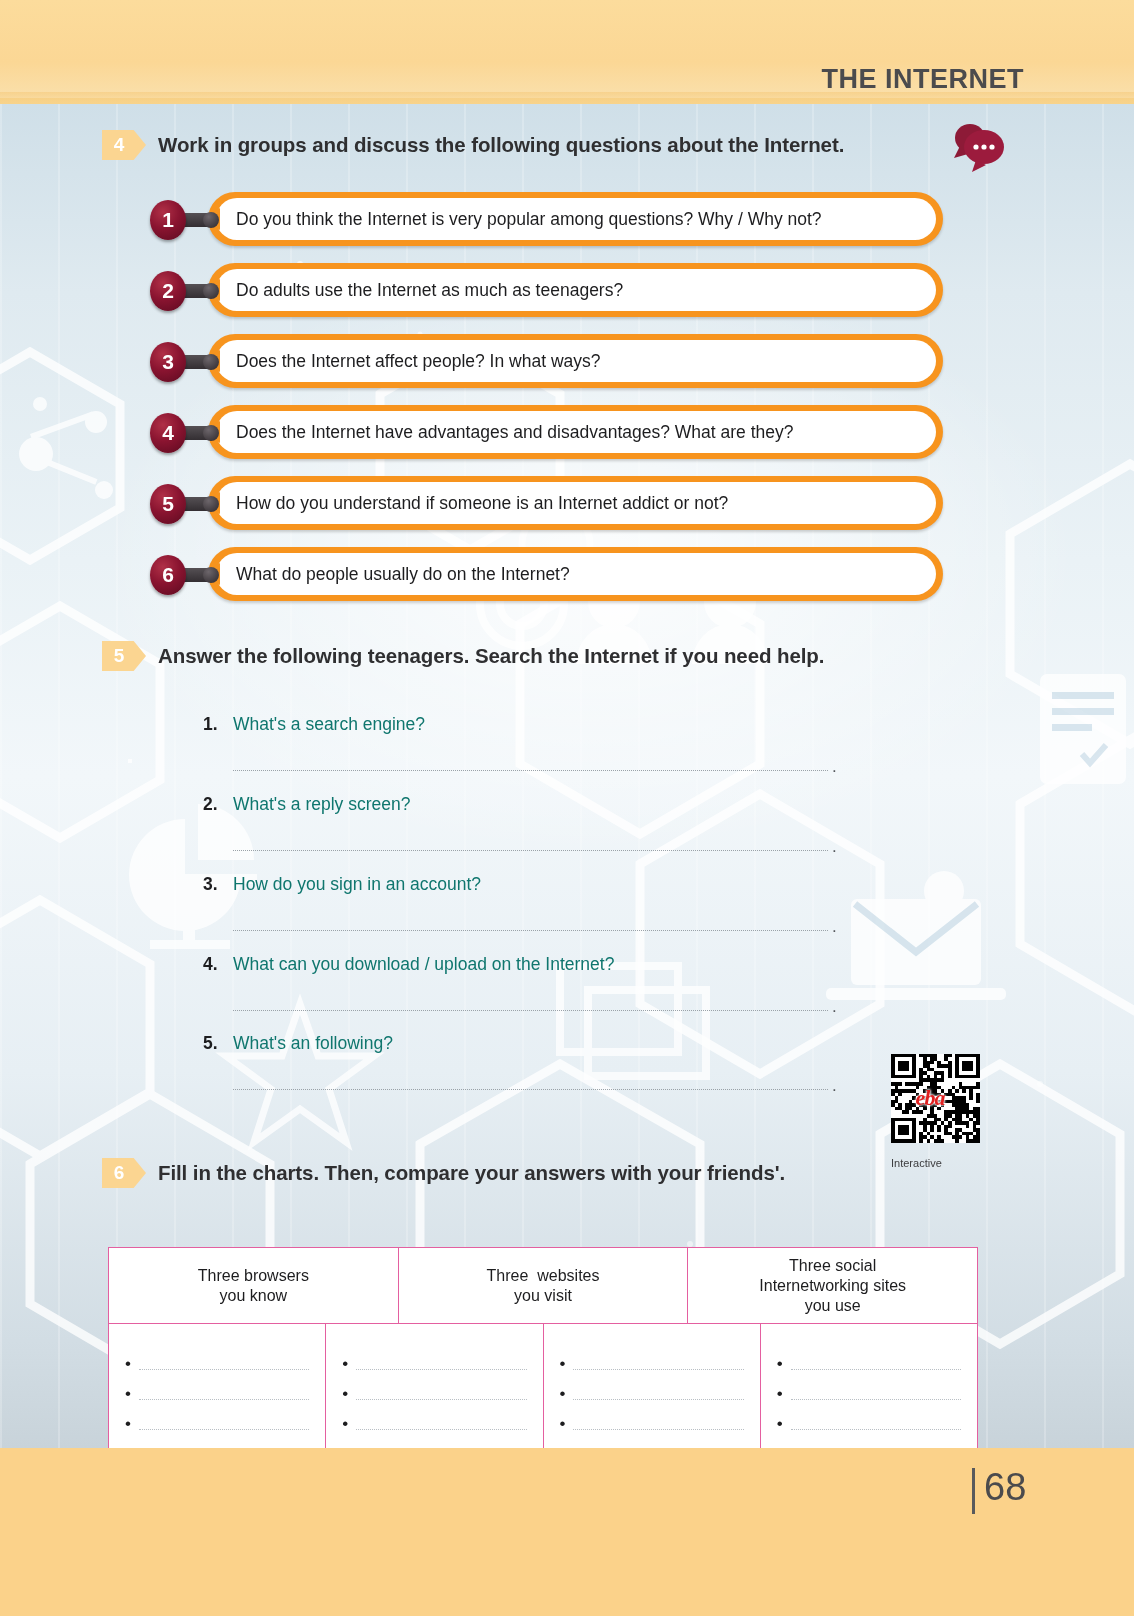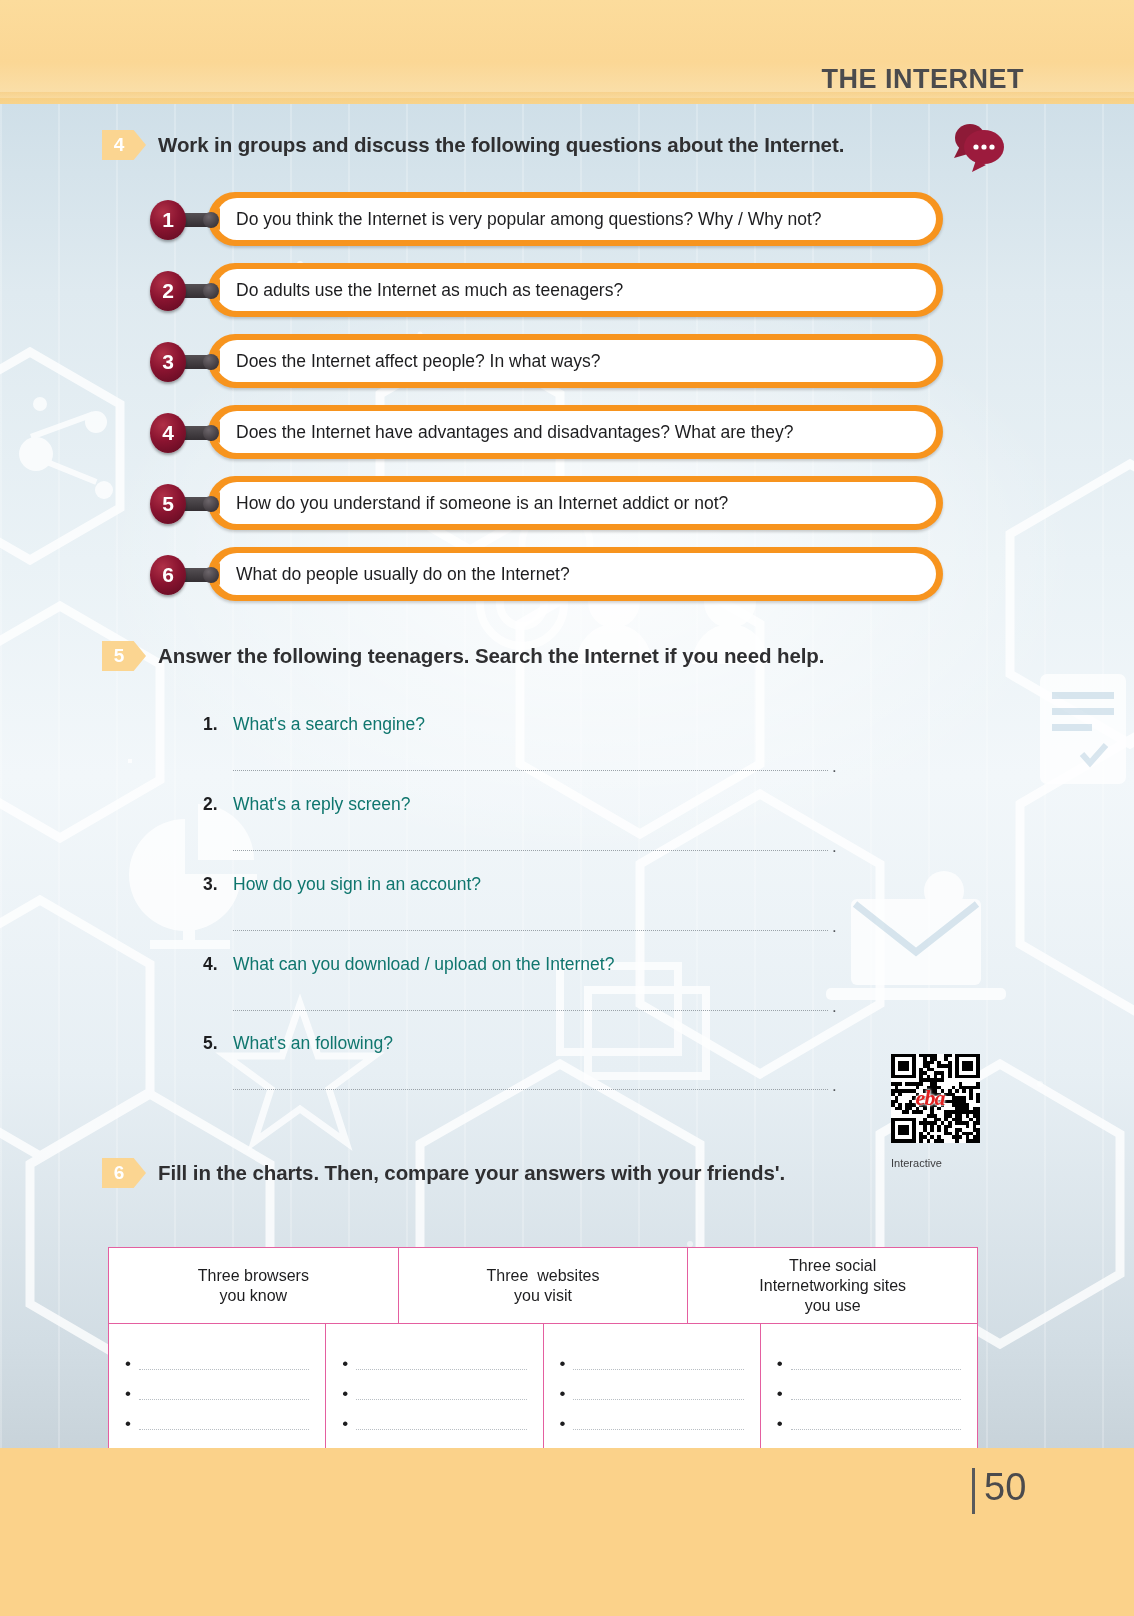--- a/index.html
+++ b/index.html
@@ -786,15 +786,15 @@
         <div class="bullet-row">
             <span class="bullet-dot">•</span>
             <span class="bullet-line"></span>
           </div>
       </div>
     </div>
   </div>
 
   <div class="footer-band"></div>
   <div class="page-num-rule"></div>
-  <div class="page-num">50</div>
+  <div class="page-num">68</div>
 
 </div>
 
 </body></html>

